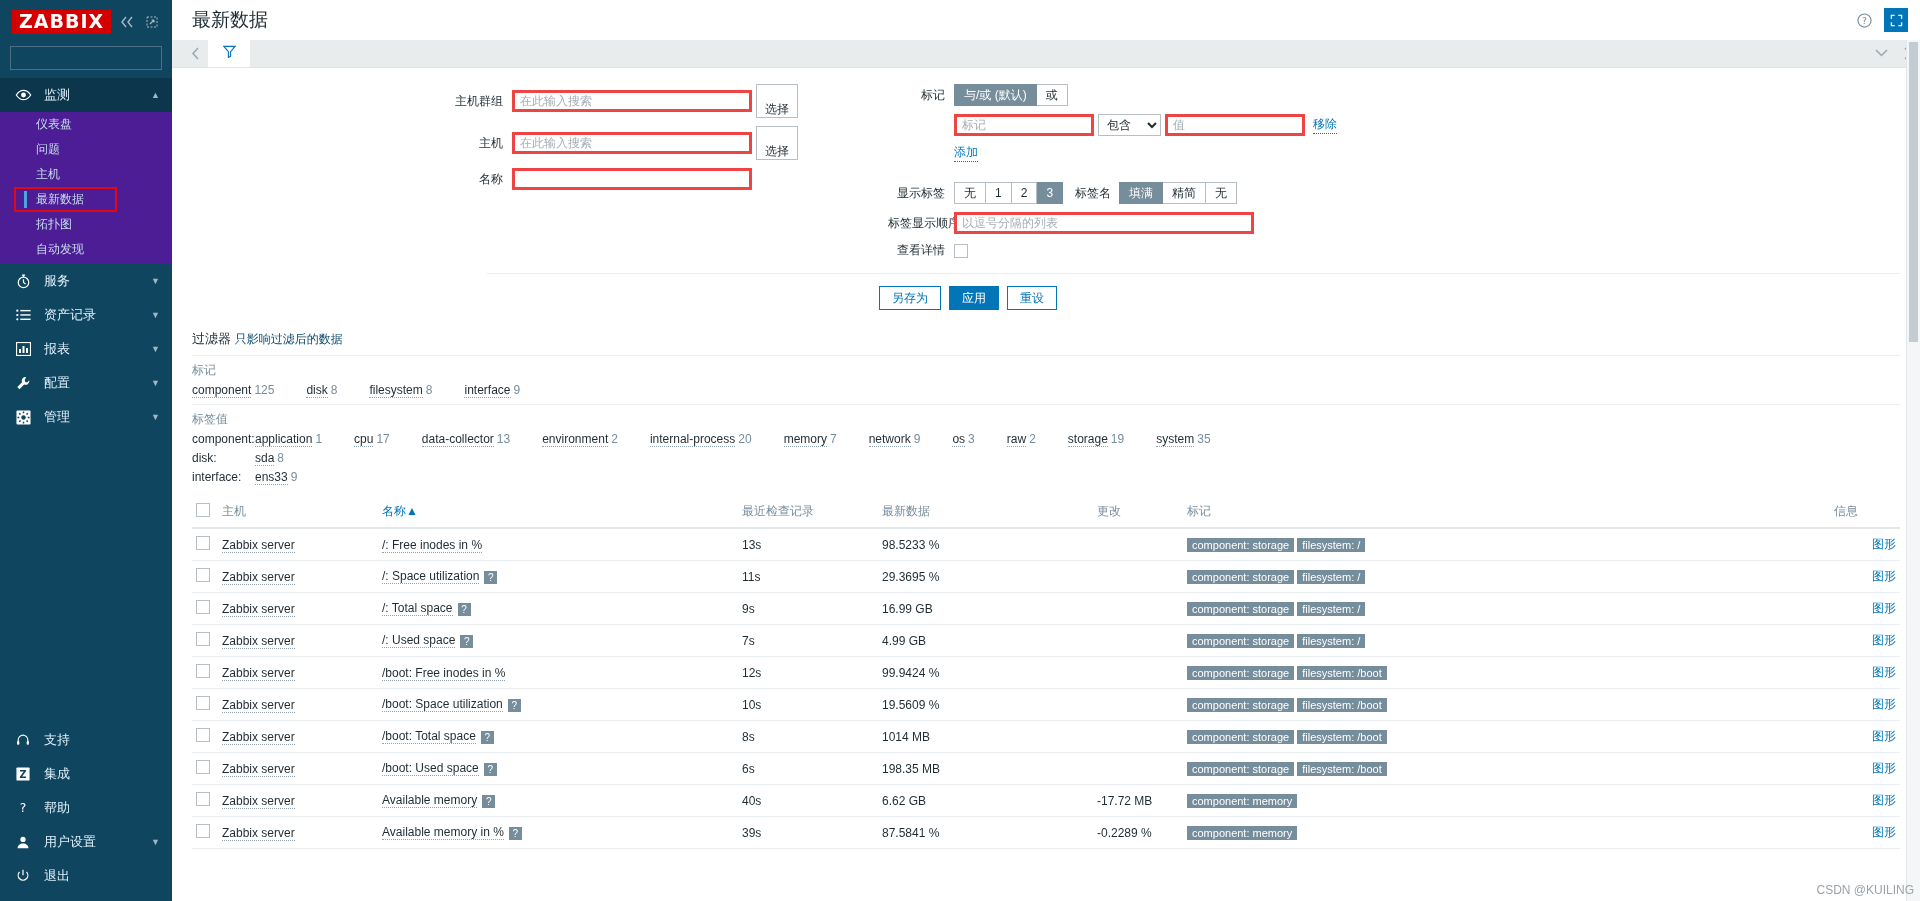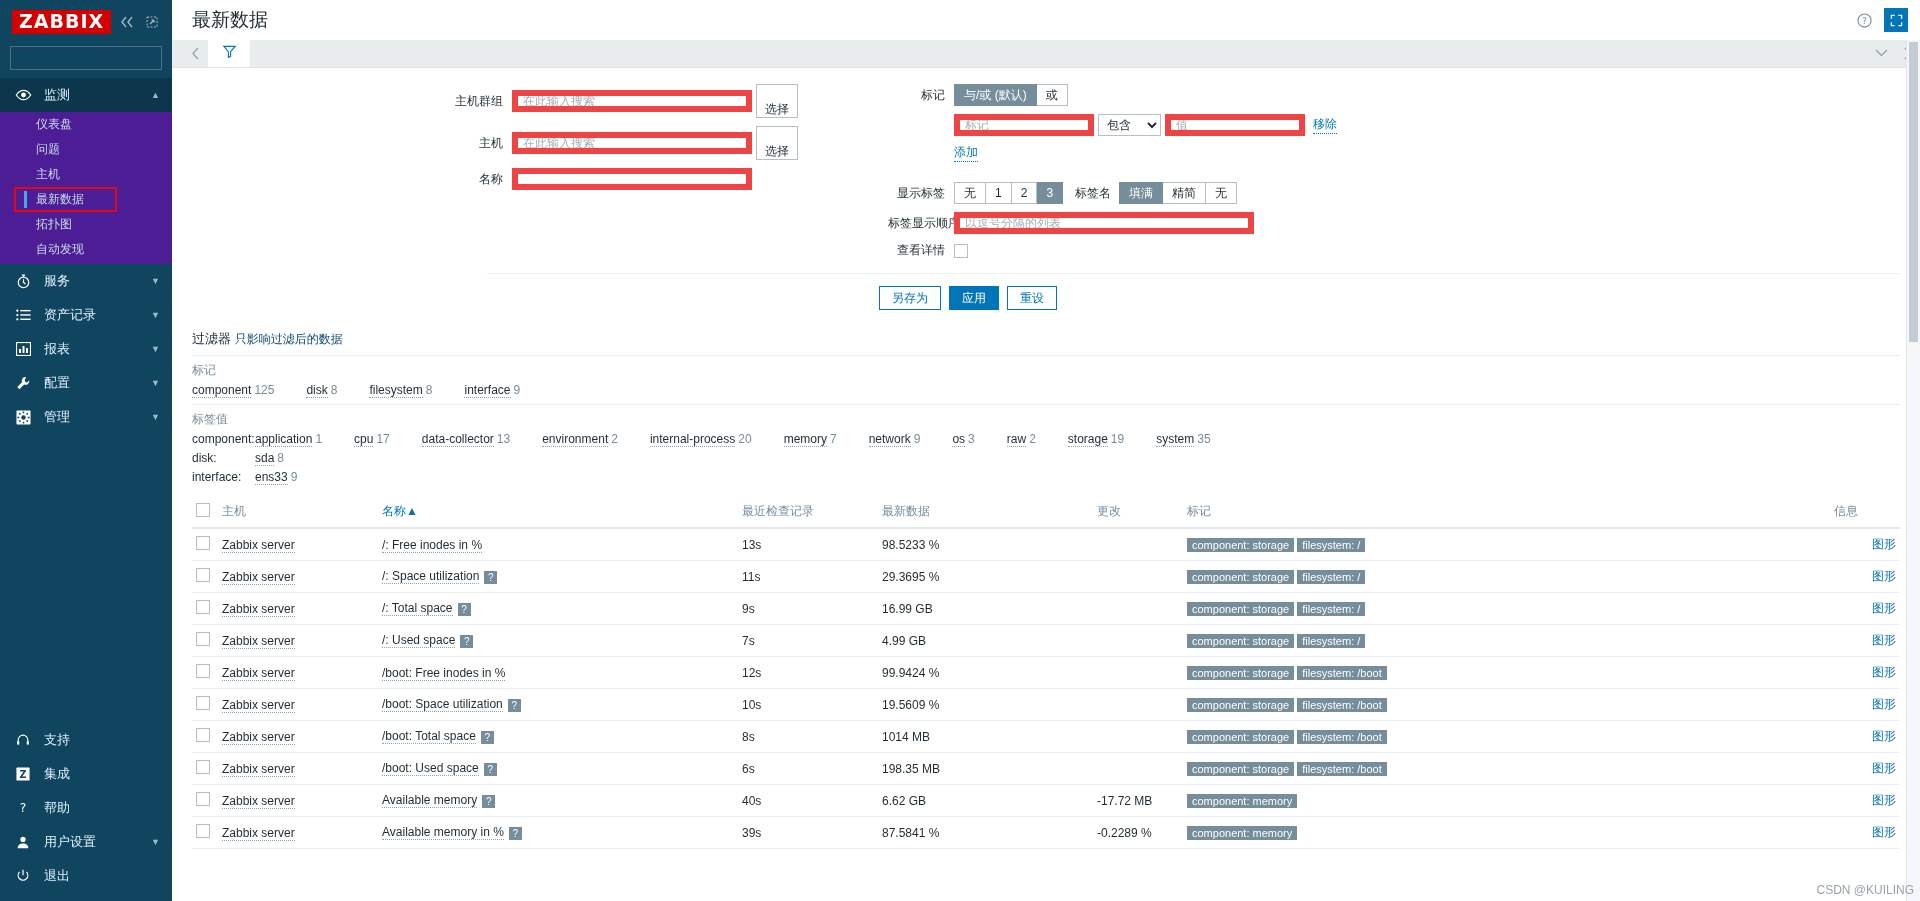--- a/index.html
+++ b/index.html
@@ -114,21 +114,21 @@
   .filter-grid {
     display: flex; padding: 0 0 0 0;
   }
   .fcol { display: flex; flex-direction: column; }
   .frow { display: flex; align-items: center; margin-bottom: 8px; }
   .flabel {
     text-align: right; font-size: 12px; color: #1f2c33;
     padding-right: 9px; white-space: nowrap;
   }
   input.txt, .fakeinput {
-    height: 22px; border: 6px solid #ef4444; background: #fff;
+    height: 22px; border: 3px solid #ef4444; background: #fff;
     font-size: 12px; padding: 0 5px; color: #1f2c33; outline: none;
     font-family: "Liberation Sans", sans-serif;
   }
   input.txt::placeholder { color: #a4aeb5; }
   .btn-sel {
     height: 22px; min-width: 40px; padding: 16px 8px; margin-left: 4px;
     border: 1px solid #b8bfc4; background: #fff; color: #1f2c33;
     font-size: 12px; cursor: pointer; font-family: "Liberation Sans", sans-serif;
   }
   .seg { display: flex; }

